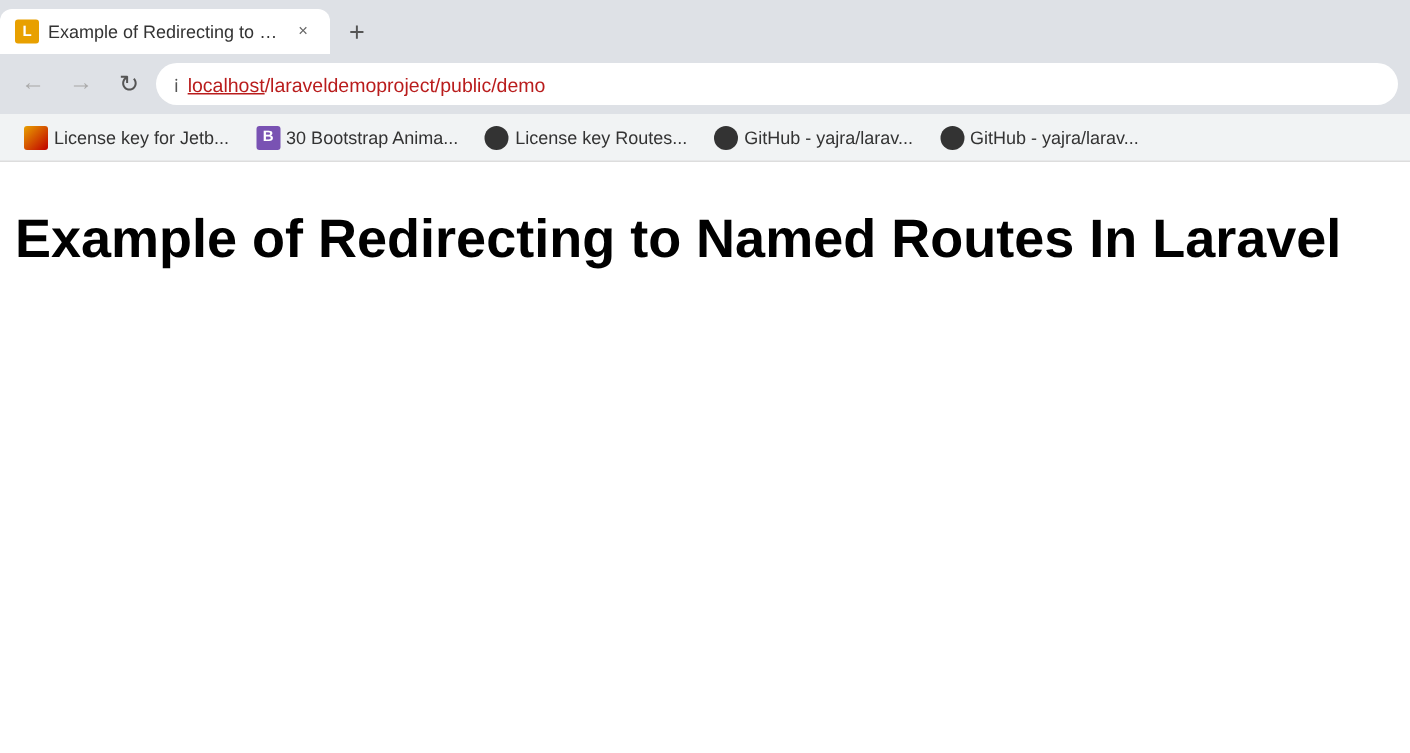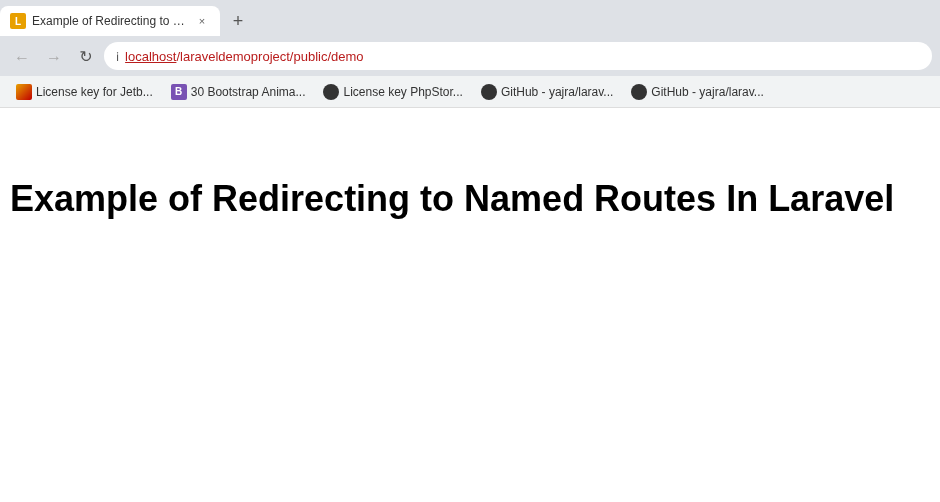--- a/index.html
+++ b/index.html
@@ -156,21 +156,20 @@
     .page-content {
       background: #fff;
       padding: 30px 10px;
       min-height: 400px;
     }
     .page-heading {
       font-size: 36px;
       font-weight: bold;
       color: #000;
       font-family: Arial, sans-serif;
-      margin-top: 40px;
     }
 
     
     .gh-favicon {
       width: 16px; height: 16px;
       background: #333;
       border-radius: 50%;
       flex-shrink: 0;
     }
     
@@ -230,21 +229,21 @@
     <div class="bookmark-item">
       <div class="jb-favicon bookmark-favicon"></div>
       <span class="bookmark-label">License key for Jetb...</span>
     </div>
     <div class="bookmark-item">
       <div class="bs-favicon bookmark-favicon">B</div>
       <span class="bookmark-label">30 Bootstrap Anima...</span>
     </div>
     <div class="bookmark-item">
       <div class="gh-favicon bookmark-favicon"></div>
-      <span class="bookmark-label">License key PhpStor...</span>
+      <span class="bookmark-label">License key Routes...</span>
     </div>
     <div class="bookmark-item">
       <div class="gh-favicon bookmark-favicon"></div>
       <span class="bookmark-label">GitHub - yajra/larav...</span>
     </div>
     <div class="bookmark-item">
       <div class="gh-favicon bookmark-favicon"></div>
       <span class="bookmark-label">GitHub - yajra/larav...</span>
     </div>
   </div>

